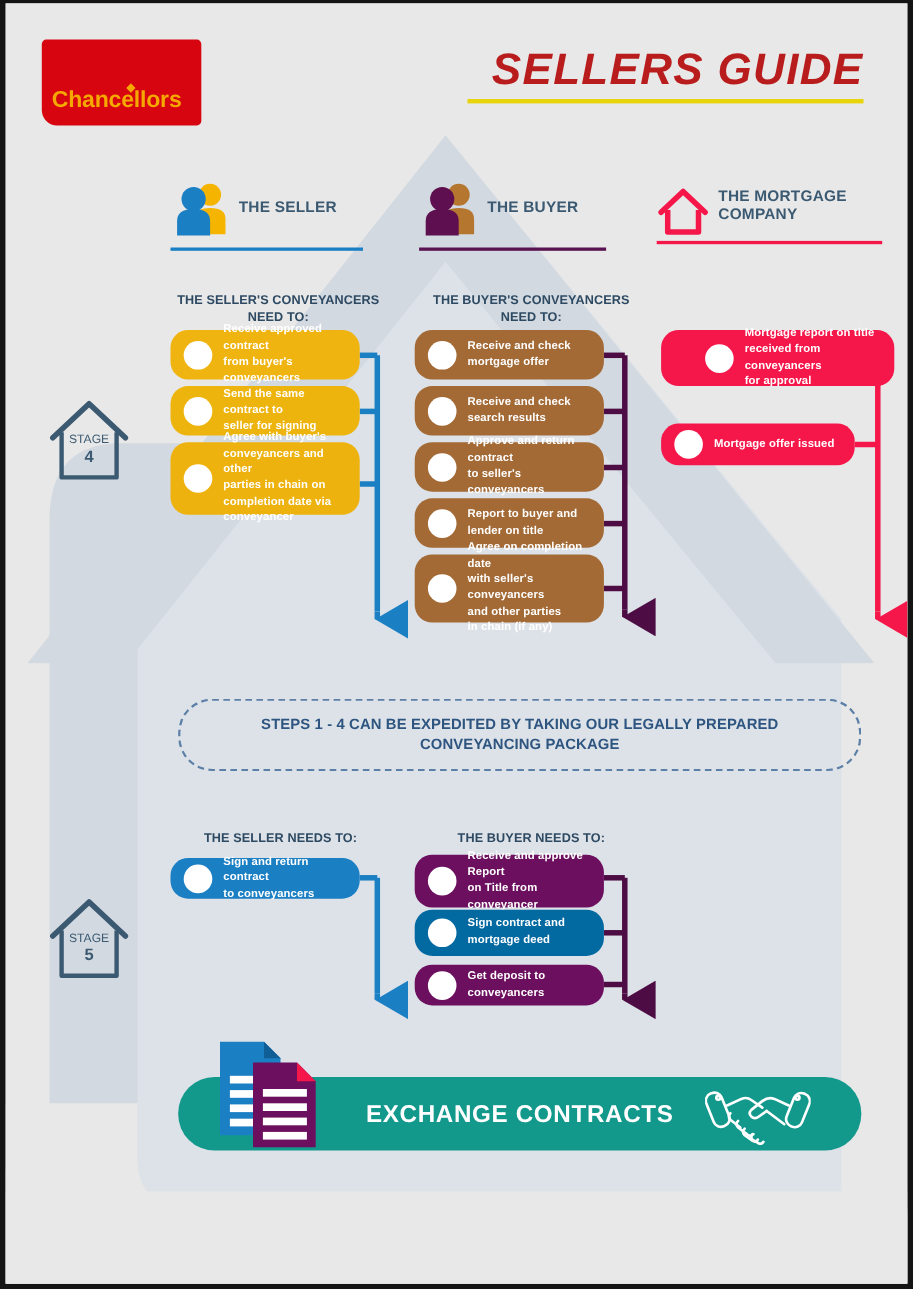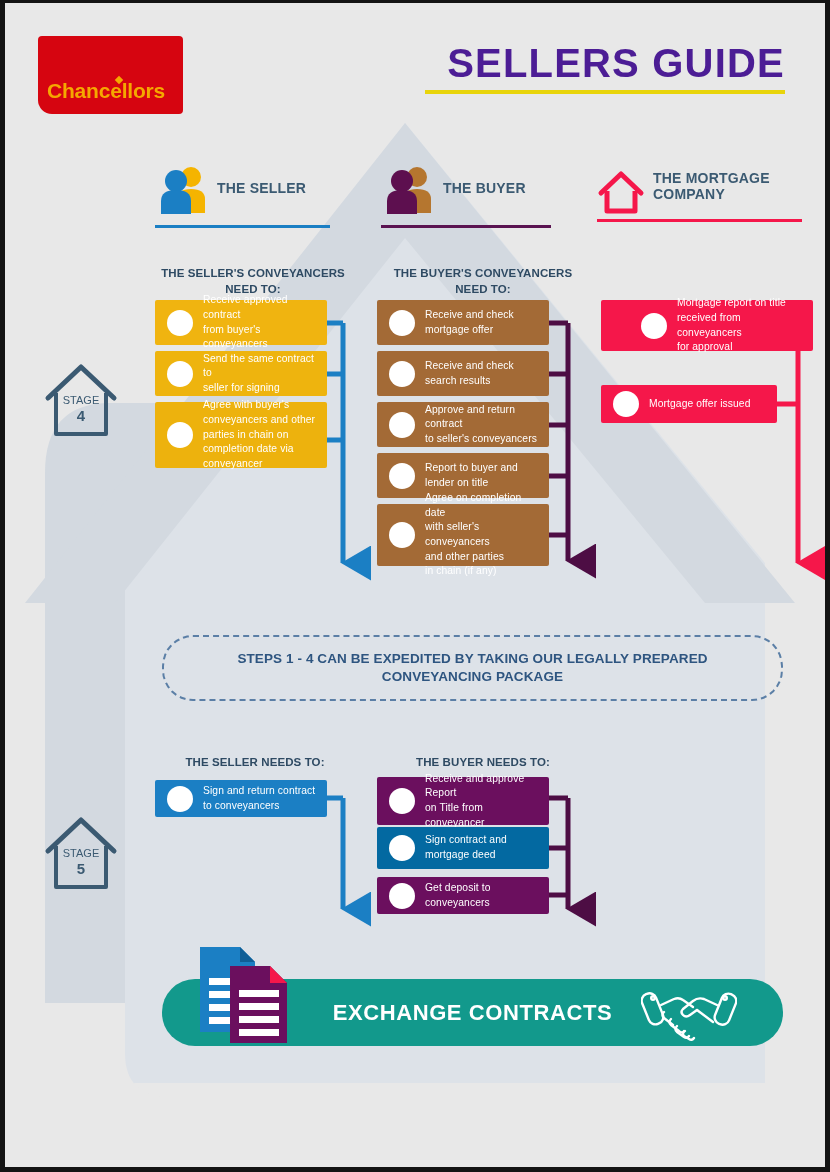--- a/index.html
+++ b/index.html
@@ -38,44 +38,45 @@
   }
   #logo-diamond{
     position:absolute;left:78px;bottom:31px;
     width:6px;height:6px;background:#f5a800;
     transform:rotate(45deg);
   }
 
   
   #title-wrap{position:absolute;right:40px;top:40px;text-align:right;z-index:5;}
   #main-title{
-    color:#4c1d95;font-size:40px;font-weight:bold;letter-spacing:1.2px;
+    color:#b91c1c;font-size:40px;font-weight:bold;letter-spacing:1.2px;
     line-height:1;
+    font-style:italic;
   }
   #title-rule{height:4px;background:#e8d40b;margin-top:7px;width:360px;margin-left:auto;}
 
   
   .col-head{position:absolute;z-index:5;}
   .col-head .hdr-row{display:flex;align-items:center;gap:8px;}
   .col-head .hdr-label{
     color:#3b5a72;font-size:14px;font-weight:bold;line-height:1.12;letter-spacing:0.2px;
   }
   .col-rule{height:3px;margin-top:10px;}
 
   
   .sub-head{
     position:absolute;z-index:5;color:#2e4a63;
     font-size:11.5px;font-weight:bold;text-align:center;line-height:1.35;
     letter-spacing:0.1px;
   }
 
   
   .pill{
-    position:absolute;z-index:4;border-radius:2px;
-    display:flex;align-items:center;box-sizing:border-box;
+    position:absolute;z-index:4;border-radius:16px;
+    display:flex;align-items:center;box-sizing:border-box;font-weight:bold;
   }
   .pill .dot{
     flex:0 0 auto;width:26px;height:26px;border-radius:50%;
     background:#ffffff;margin-left:12px;
   }
   .pill .ptext{
     color:#ffffff;font-size:10.3px;line-height:1.42;margin-left:10px;
     padding-right:8px;letter-spacing:0.1px;
   }
 

